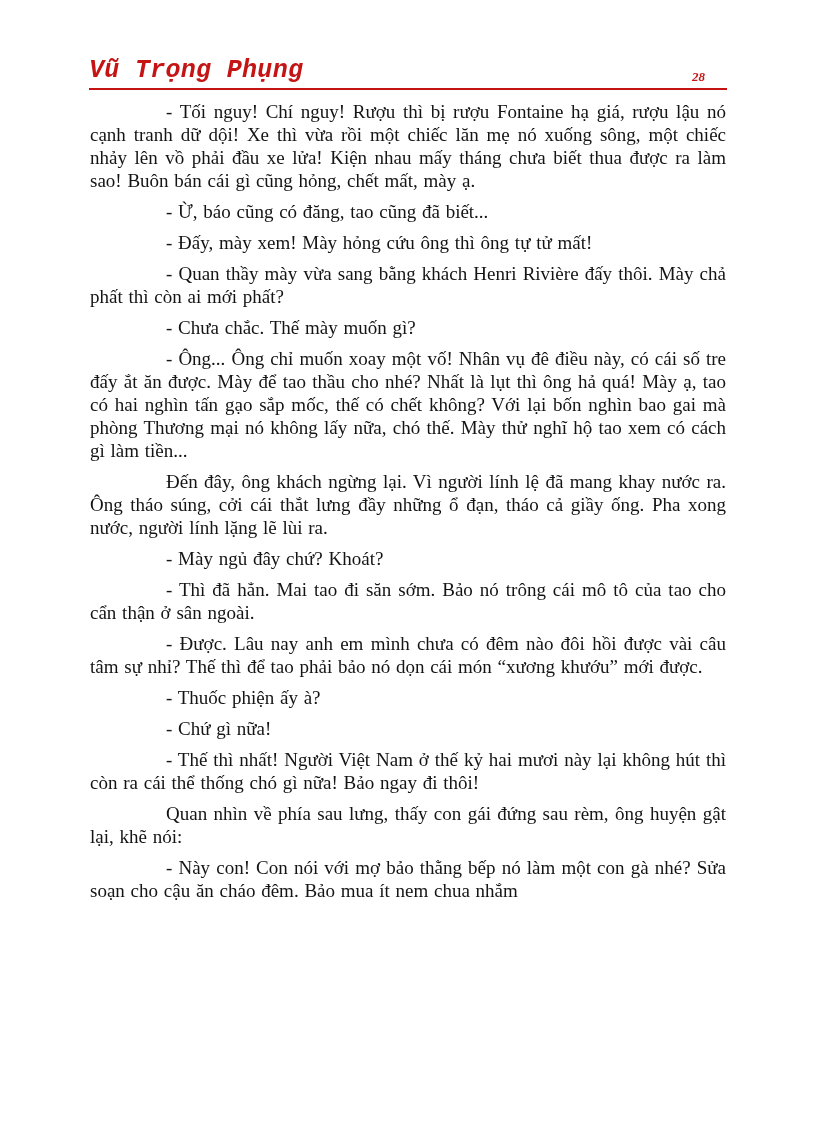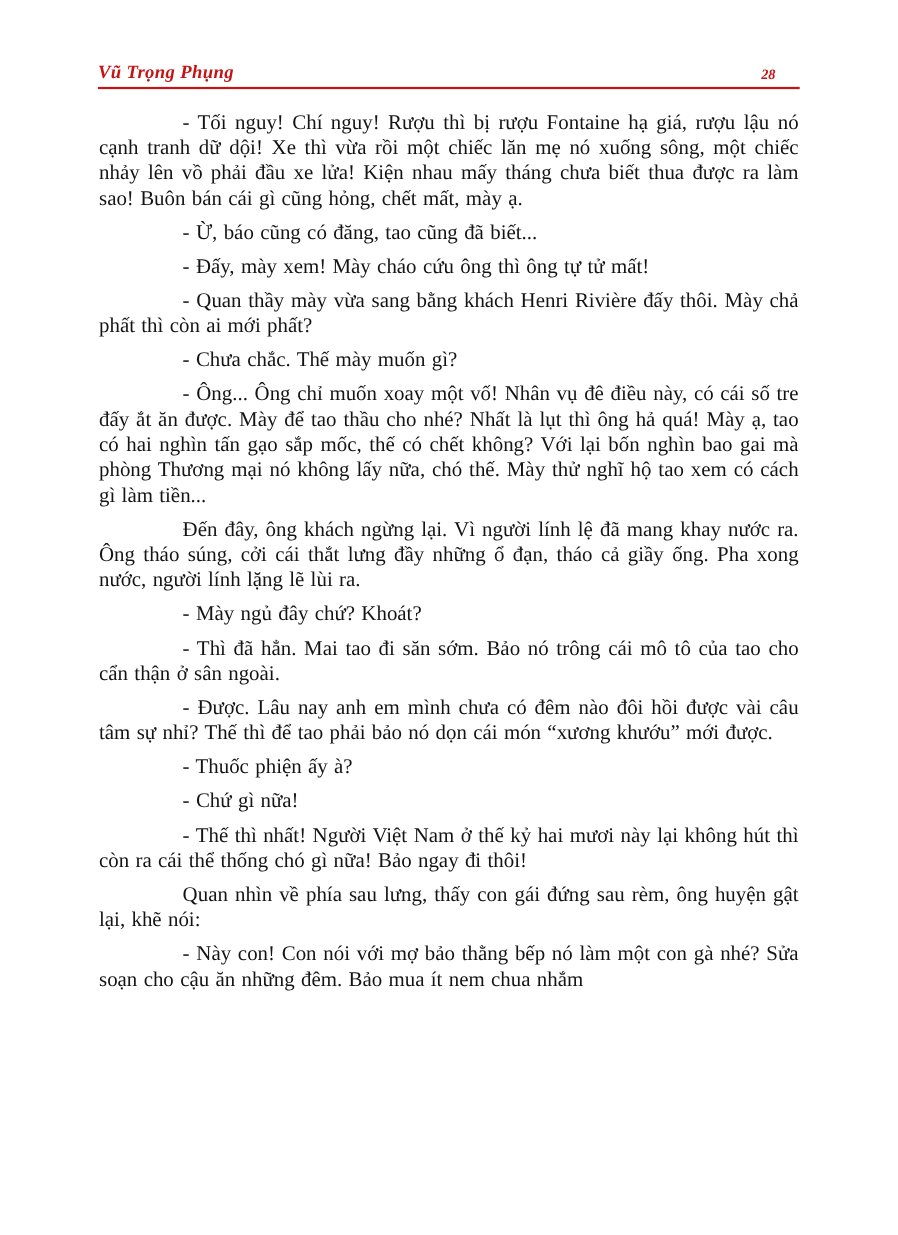--- a/index.html
+++ b/index.html
@@ -25,25 +25,26 @@
     top: 56px;
     left: 89px;
     width: 638px;
     display: flex;
     justify-content: space-between;
     align-items: flex-end;
     border-bottom: 2px solid var(--header_red);
     padding-bottom: 3px;
   }
   .header .author {
-    font-size: 17px;
+    font-size: 25px;
     font-style: italic;
     font-weight: bold;
     color: var(--header_red);
     letter-spacing: 0.3px;
+    font-family: Liberation Mono, monospace;
   }
   .header .pagenum {
     font-size: 13px;
     font-style: italic;
     font-weight: bold;
     color: var(--header_red);
     padding-right: 22px;
   }
   .body-text {
     position: absolute;
@@ -87,29 +88,29 @@
 <div class="page">
 
   <div class="header">
     <span class="author">Vũ Trọng Phụng</span>
     <span class="pagenum">28</span>
   </div>
 
   <div class="body-text">
     <p>- Tối nguy! Chí nguy! Rượu thì bị rượu Fontaine hạ giá, rượu lậu nó cạnh tranh dữ dội! Xe thì vừa rồi một chiếc lăn mẹ nó xuống sông, một chiếc nhảy lên vồ phải đầu xe lửa! Kiện nhau mấy tháng chưa biết thua được ra làm sao! Buôn bán cái gì cũng hỏng, chết mất, mày ạ.</p>
     <p>- Ừ, báo cũng có đăng, tao cũng đã biết...</p>
-    <p>- Đấy, mày xem! Mày cháo cứu ông thì ông tự tử mất!</p>
+    <p>- Đấy, mày xem! Mày hỏng cứu ông thì ông tự tử mất!</p>
     <p>- Quan thầy mày vừa sang bằng khách Henri Rivière đấy thôi. Mày chả phất thì còn ai mới phất?</p>
     <p>- Chưa chắc. Thế mày muốn gì?</p>
     <p>- Ông... Ông chỉ muốn xoay một vố! Nhân vụ đê điều này, có cái số tre đấy ắt ăn được. Mày để tao thầu cho nhé? Nhất là lụt thì ông hả quá! Mày ạ, tao có hai nghìn tấn gạo sắp mốc, thế có chết không? Với lại bốn nghìn bao gai mà phòng Thương mại nó không lấy nữa, chó thế. Mày thử nghĩ hộ tao xem có cách gì làm tiền...</p>
     <p>Đến đây, ông khách ngừng lại. Vì người lính lệ đã mang khay nước ra. Ông tháo súng, cởi cái thắt lưng đầy những ổ đạn, tháo cả giầy ống. Pha xong nước, người lính lặng lẽ lùi ra.</p>
     <p>- Mày ngủ đây chứ? Khoát?</p>
     <p>- Thì đã hẳn. Mai tao đi săn sớm. Bảo nó trông cái mô tô của tao cho cẩn thận ở sân ngoài.</p>
     <p>- Được. Lâu nay anh em mình chưa có đêm nào đôi hồi được vài câu tâm sự nhỉ? Thế thì để tao phải bảo nó dọn cái món “xương khướu” mới được.</p>
     <p>- Thuốc phiện ấy à?</p>
     <p>- Chứ gì nữa!</p>
     <p>- Thế thì nhất! Người Việt Nam ở thế kỷ hai mươi này lại không hút thì còn ra cái thể thống chó gì nữa! Bảo ngay đi thôi!</p>
     <p>Quan nhìn về phía sau lưng, thấy con gái đứng sau rèm, ông huyện gật lại, khẽ nói:</p>
-    <p>- Này con! Con nói với mợ bảo thằng bếp nó làm một con gà nhé? Sửa soạn cho cậu ăn những đêm. Bảo mua ít nem chua nhắm</p>
+    <p>- Này con! Con nói với mợ bảo thằng bếp nó làm một con gà nhé? Sửa soạn cho cậu ăn cháo đêm. Bảo mua ít nem chua nhắm</p>
   </div>
 
 
 </div>
 
 </body></html>

